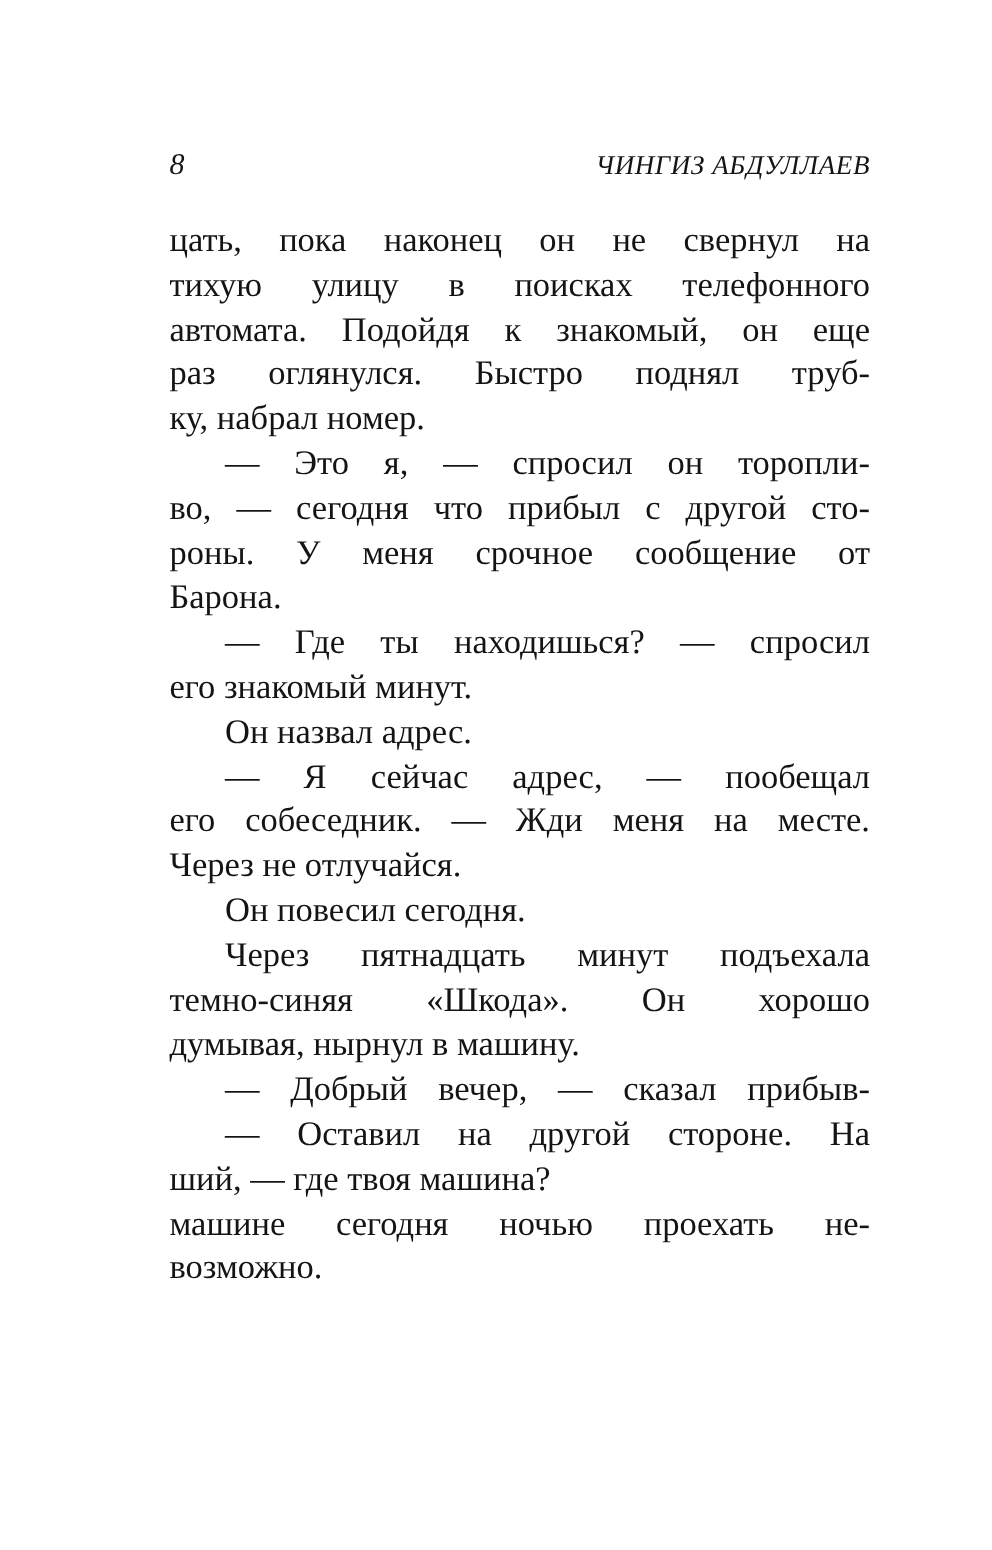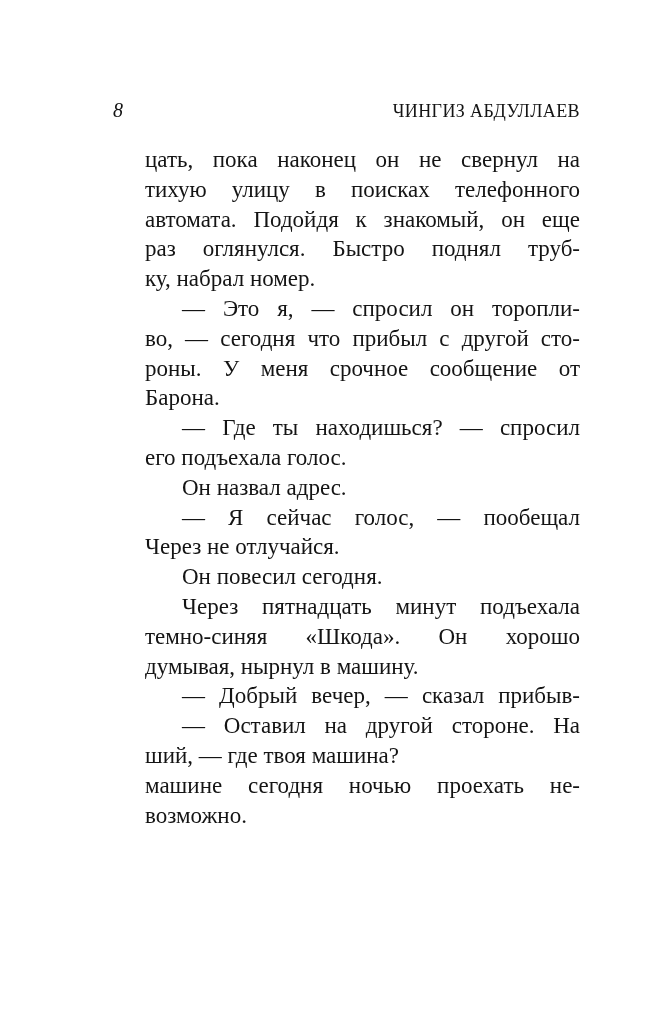--- a/index.html
+++ b/index.html
@@ -20,36 +20,36 @@
     display: flex;
     justify-content: space-between;
     align-items: baseline;
   }
   .page-number {
     font-style: italic;
     font-size: 20px;
     line-height: 20px;
   }
   .running-head {
+    font-style: italic;
     font-size: 18px;
     line-height: 20px;
     letter-spacing: 0.4px;
   }
   .text-block {
     position: absolute;
     left: 113px;
     right: 81px;
     top: 145px;
     font-size: 23px;
     line-height: 29.8px;
   }
   .line {
     text-align: left;
     white-space: normal;
-    margin-left: 32px;
   }
   .line.j {
     text-align: justify;
     text-align-last: justify;
   }
   .line.ind {
     padding-left: 37px;
   }
 </style>
 </head>
@@ -64,23 +64,24 @@
       <div class="line j">цать, пока наконец он не свернул на</div>
       <div class="line j">тихую улицу в поисках телефонного</div>
       <div class="line j">автомата. Подойдя к знакомый, он еще</div>
       <div class="line j">раз оглянулся. Быстро поднял труб-</div>
       <div class="line">ку, набрал номер.</div>
       <div class="line j ind">— Это я, — спросил он торопли-</div>
       <div class="line j">во, — сегодня что прибыл с другой сто-</div>
       <div class="line j">роны. У меня срочное сообщение от</div>
       <div class="line">Барона.</div>
       <div class="line j ind">— Где ты находишься? — спросил</div>
-      <div class="line">его подъехала голос.</div>
+      <div class="line">его знакомый минут.</div>
       <div class="line ind">Он назвал адрес.</div>
-      <div class="line j ind">— Я сейчас голос, — пообещал</div>
+      <div class="line j ind">— Я сейчас адрес, — пообещал</div>
+      <div class="line j">его собеседник. — Жди меня на месте.</div>
       <div class="line">Через не отлучайся.</div>
       <div class="line ind">Он повесил сегодня.</div>
       <div class="line j ind">Через пятнадцать минут подъехала</div>
       <div class="line j">темно-синяя «Шкода». Он хорошо</div>
       <div class="line">думывая, нырнул в машину.</div>
       <div class="line j ind">— Добрый вечер, — сказал прибыв-</div>
       <div class="line j ind">— Оставил на другой стороне. На</div>
       <div class="line">ший, — где твоя машина?</div>
       <div class="line j">машине сегодня ночью проехать не-</div>
       <div class="line">возможно.</div>

